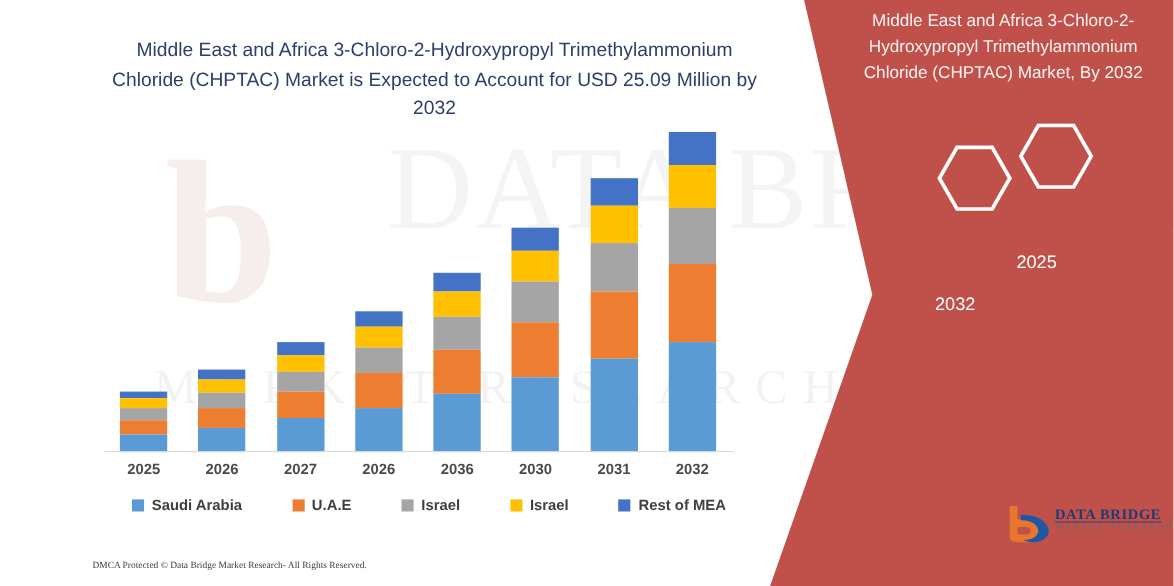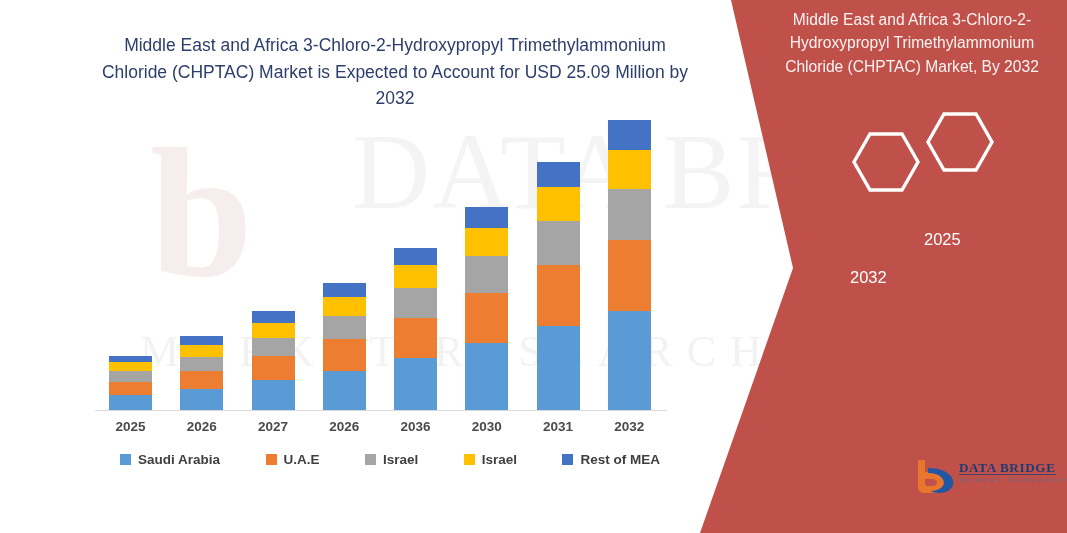--- a/index.html
+++ b/index.html
@@ -180,20 +180,21 @@
         <span class="lgsw" style="background: rgb(255, 192, 0);"></span>
         <span class="lgtx">Israel</span>
       </div>
       <div class="lg">
         <span class="lgsw" style="background: rgb(68, 114, 196);"></span>
         <span class="lgtx">Rest of MEA</span>
       </div>
     </div>
 
   <div class="footer">
+    <span class="ftx">DMCA Protected © Data Bridge Market Research-  All Rights Reserved.</span>
   </div>
 
   <div class="redwrap">
     <svg class="redshape" viewBox="0 0 1067 533" preserveAspectRatio="none">
       <polygon id="redpoly" points="731,0 1067,0 1067,533 700,533 793,268" fill="#c0504a"></polygon>
     </svg>
 
     <div class="r-title">Middle East and Africa 3-Chloro-2-Hydroxypropyl Trimethylammonium Chloride (CHPTAC) Market, By 2032</div>
 
     <div class="hexwrap">

